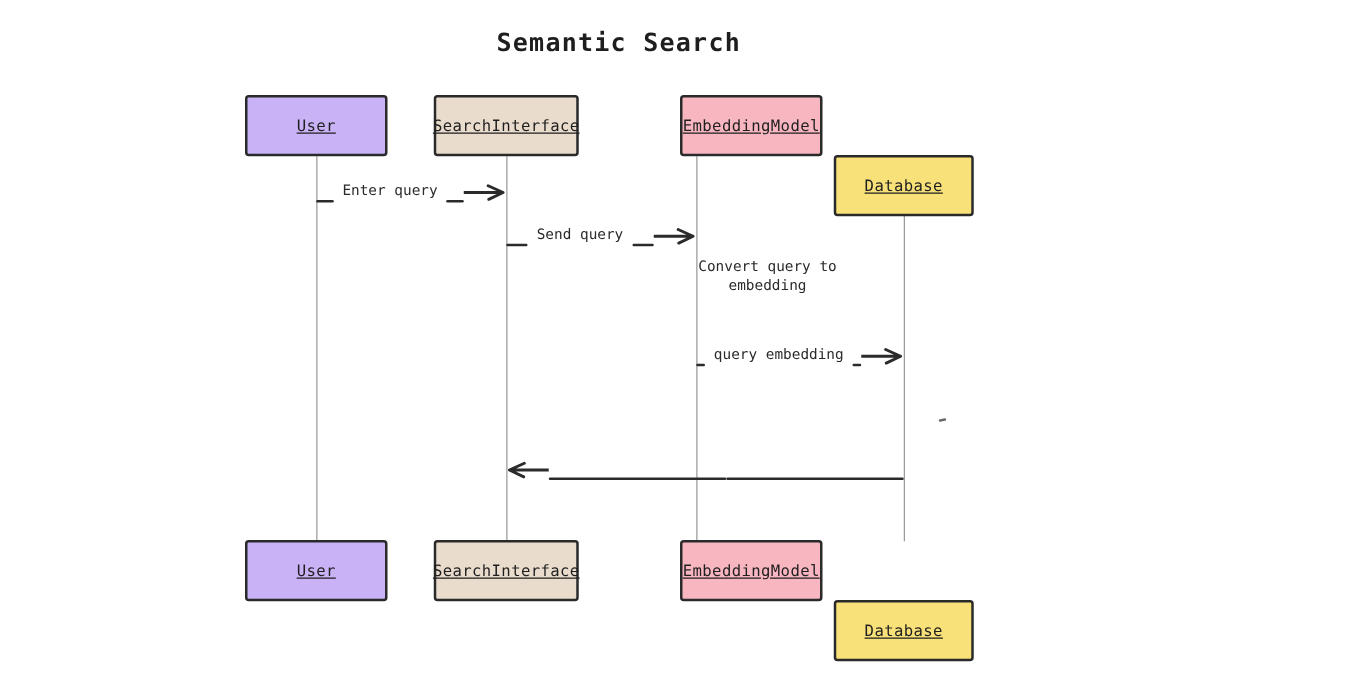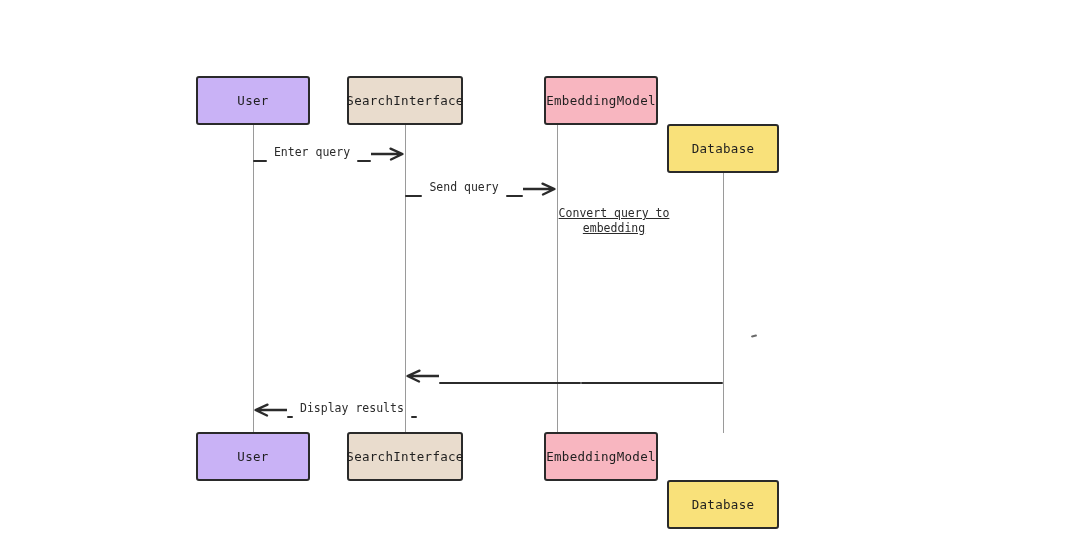--- a/index.html
+++ b/index.html
@@ -12,21 +12,21 @@
   }
   .title {
     position:absolute; left:0; top:22px; width:990px;
     text-align:center; font-size:20px; font-weight:bold;
     letter-spacing:1px; color:#1e1e1e;
   }
   .actor {
     position:absolute; height:49px;
     border:2px solid #2a2a2a; border-radius:3px;
     display:flex; align-items:center; justify-content:center;
-    font-size:12.5px; letter-spacing:0.3px; color:#1f1f1f;
+    font-size:12.5px; letter-spacing:0.3px; color:#1f1f1f;text-decoration:underline;
   }
   .actor.top { top:76px; }
   .actor.bottom { top:432px; }
   .a-user { left:196px; width:114px; }
   .a-search { left:347px; width:116px; }
   .a-embed { left:500px; width:114px;margin-left:44px; }
   .a-db { left:667px; width:112px;margin-top:48px; }
   .lifeline {
     position:absolute; top:125px; height:308px; width:1px;
     background:#9a9a9a;
@@ -36,32 +36,33 @@
     display:flex; align-items:flex-end;
   }
   .msg .seg { flex:1; height:2px; background:#2b2b2b; border-radius:2px; min-width:6px; }
   .msg .lbl {
     padding:0 7px; font-size:11.5px; white-space:nowrap;
     line-height:20px; color:#2b2b2b;
   }
   .msg svg { flex:0 0 auto; display:block; }
   .note {
     position:absolute; font-size:11.5px; line-height:1.3;
-    text-align:center; color:#2b2b2b;text-decoration:underline;
+    text-align:center; color:#2b2b2b;
   }
   .stray {
     position:absolute; width:6px; height:2px; background:#6a6a6a;
     border-radius:1px; transform:rotate(-12deg);
   }
 </style>
 </head>
 <body>
 
 <div class="stage">
 
+  <div class="title">Semantic Search</div>
 
   <div class="lifeline" style="left:253px"></div>
   <div class="lifeline" style="left:405px"></div>
   <div class="lifeline" style="left:557px"></div>
   <div class="lifeline" style="left:723px"></div>
 
   <div class="actor top a-user" style="background-color: rgb(201, 178, 246);">
     <span>User</span>
   </div>
   <div class="actor top a-search" style="background-color: rgb(233, 220, 205);">
@@ -87,39 +88,39 @@
     <span class="seg"></span>
     <span class="lbl">Send query</span>
     <span class="seg"></span>
     <svg width="34" height="16" viewBox="0 0 34 16">
       <path d="M0 8 L31 8 M19.5 2.6 L31.5 8 L20 13.5" fill="none" stroke="#2b2b2b" stroke-width="2.3" stroke-linecap="round" stroke-linejoin="round"></path>
     </svg>
   </div>
 
   <div class="note" style="left:552px;top:206px;width:124px">Convert query to embedding</div>
 
+  <div class="msg" style="left:557px;top:273px;width:166px">
+    <span class="seg"></span>
+    <span class="lbl">query embedding</span>
+    <span class="seg"></span>
+    <svg width="34" height="16" viewBox="0 0 34 16">
+      <path d="M0 8 L31 8 M19.5 2.6 L31.5 8 L20 13.5" fill="none" stroke="#2b2b2b" stroke-width="2.3" stroke-linecap="round" stroke-linejoin="round"></path>
+    </svg>
+  </div>
 
   <div class="stray" style="left:751px;top:335px"></div>
 
   <div class="msg" style="left:405px;top:364px;width:318px">
     <svg width="34" height="16" viewBox="0 0 34 16">
       <path d="M34 8 L3 8 M14.5 2.6 L2.5 8 L14 13.5" fill="none" stroke="#2b2b2b" stroke-width="2.3" stroke-linecap="round" stroke-linejoin="round"></path>
     </svg>
     <span class="seg"></span>
     <span class="seg"></span>
   </div>
 
-  <div class="msg" style="left:253px;top:398px;width:152px">
-    <svg width="34" height="16" viewBox="0 0 34 16">
-      <path d="M34 8 L3 8 M14.5 2.6 L2.5 8 L14 13.5" fill="none" stroke="#2b2b2b" stroke-width="2.3" stroke-linecap="round" stroke-linejoin="round"></path>
-    </svg>
-    <span class="seg"></span>
-    <span class="lbl">Display results</span>
-    <span class="seg"></span>
-  </div>
 
   <div class="actor bottom a-user" style="background-color: rgb(201, 178, 246);">
     <span>User</span>
   </div>
   <div class="actor bottom a-search" style="background-color: rgb(233, 220, 205);">
     <span>SearchInterface</span>
   </div>
   <div class="actor bottom a-embed" style="background-color: rgb(248, 182, 192);">
     <span>EmbeddingModel</span>
   </div>

